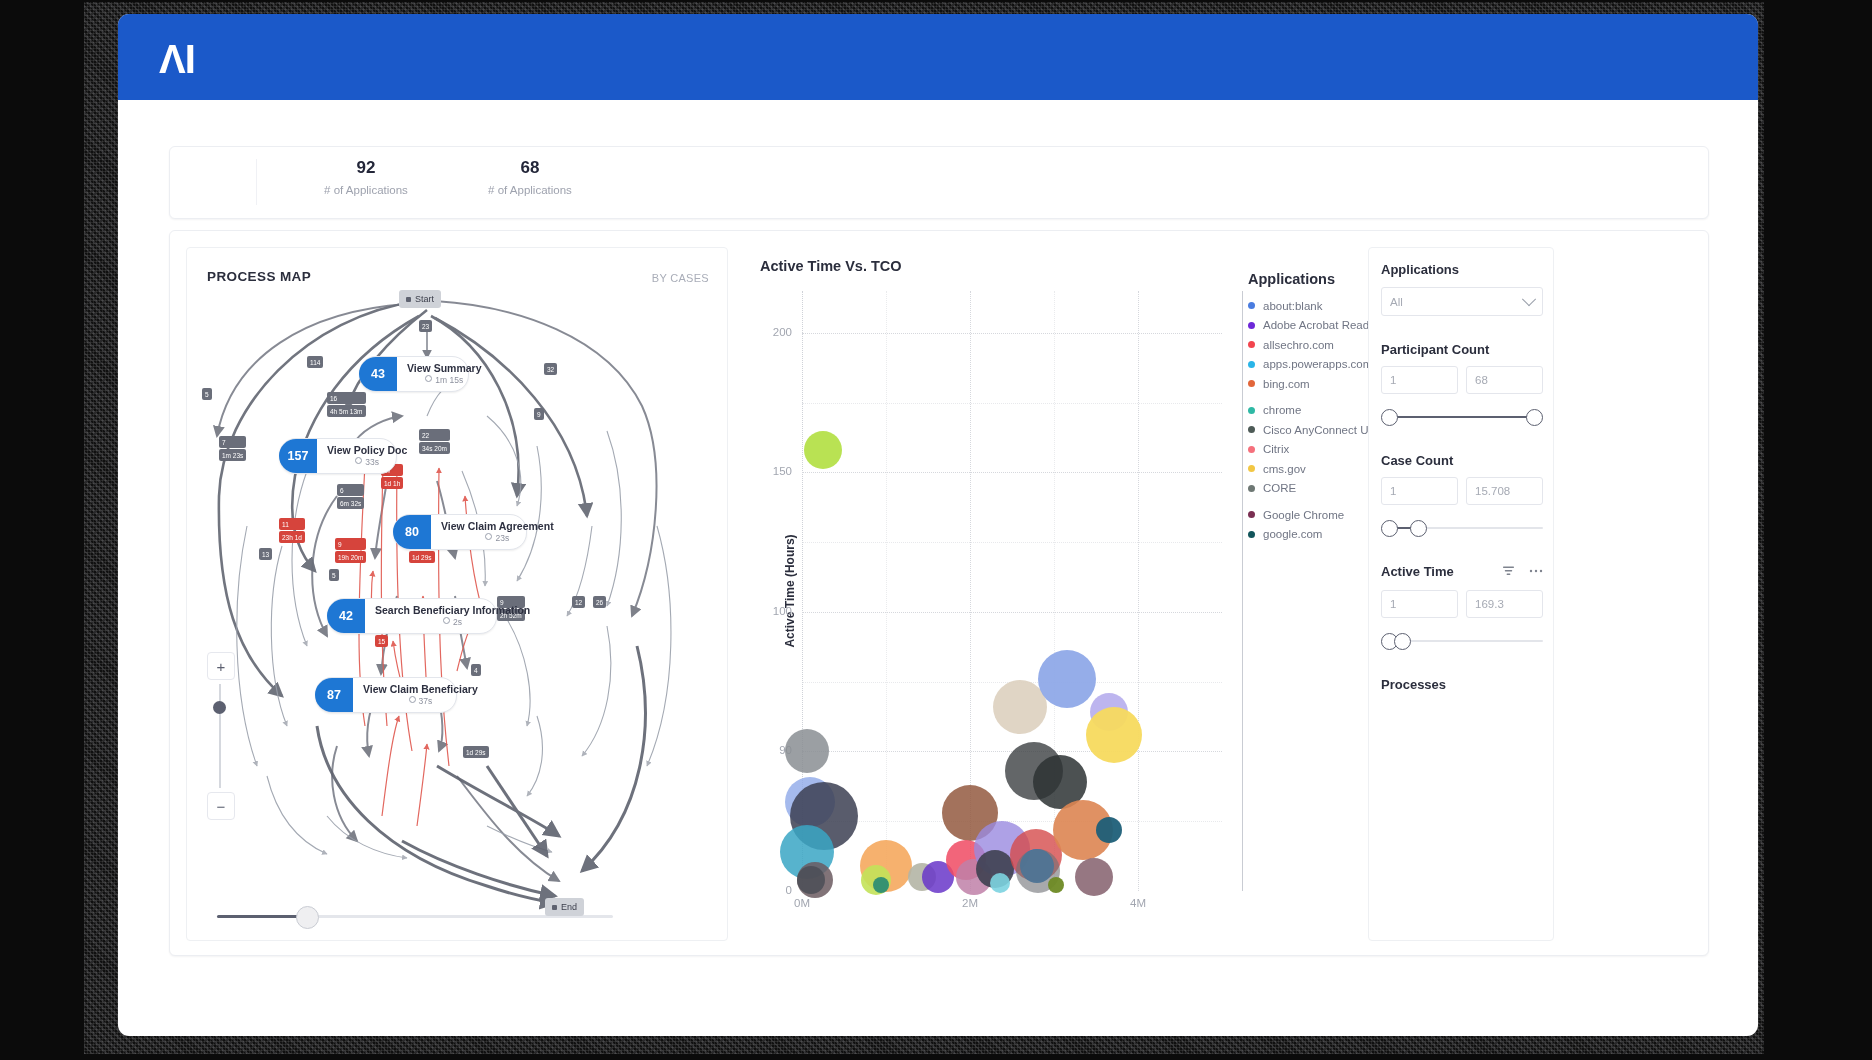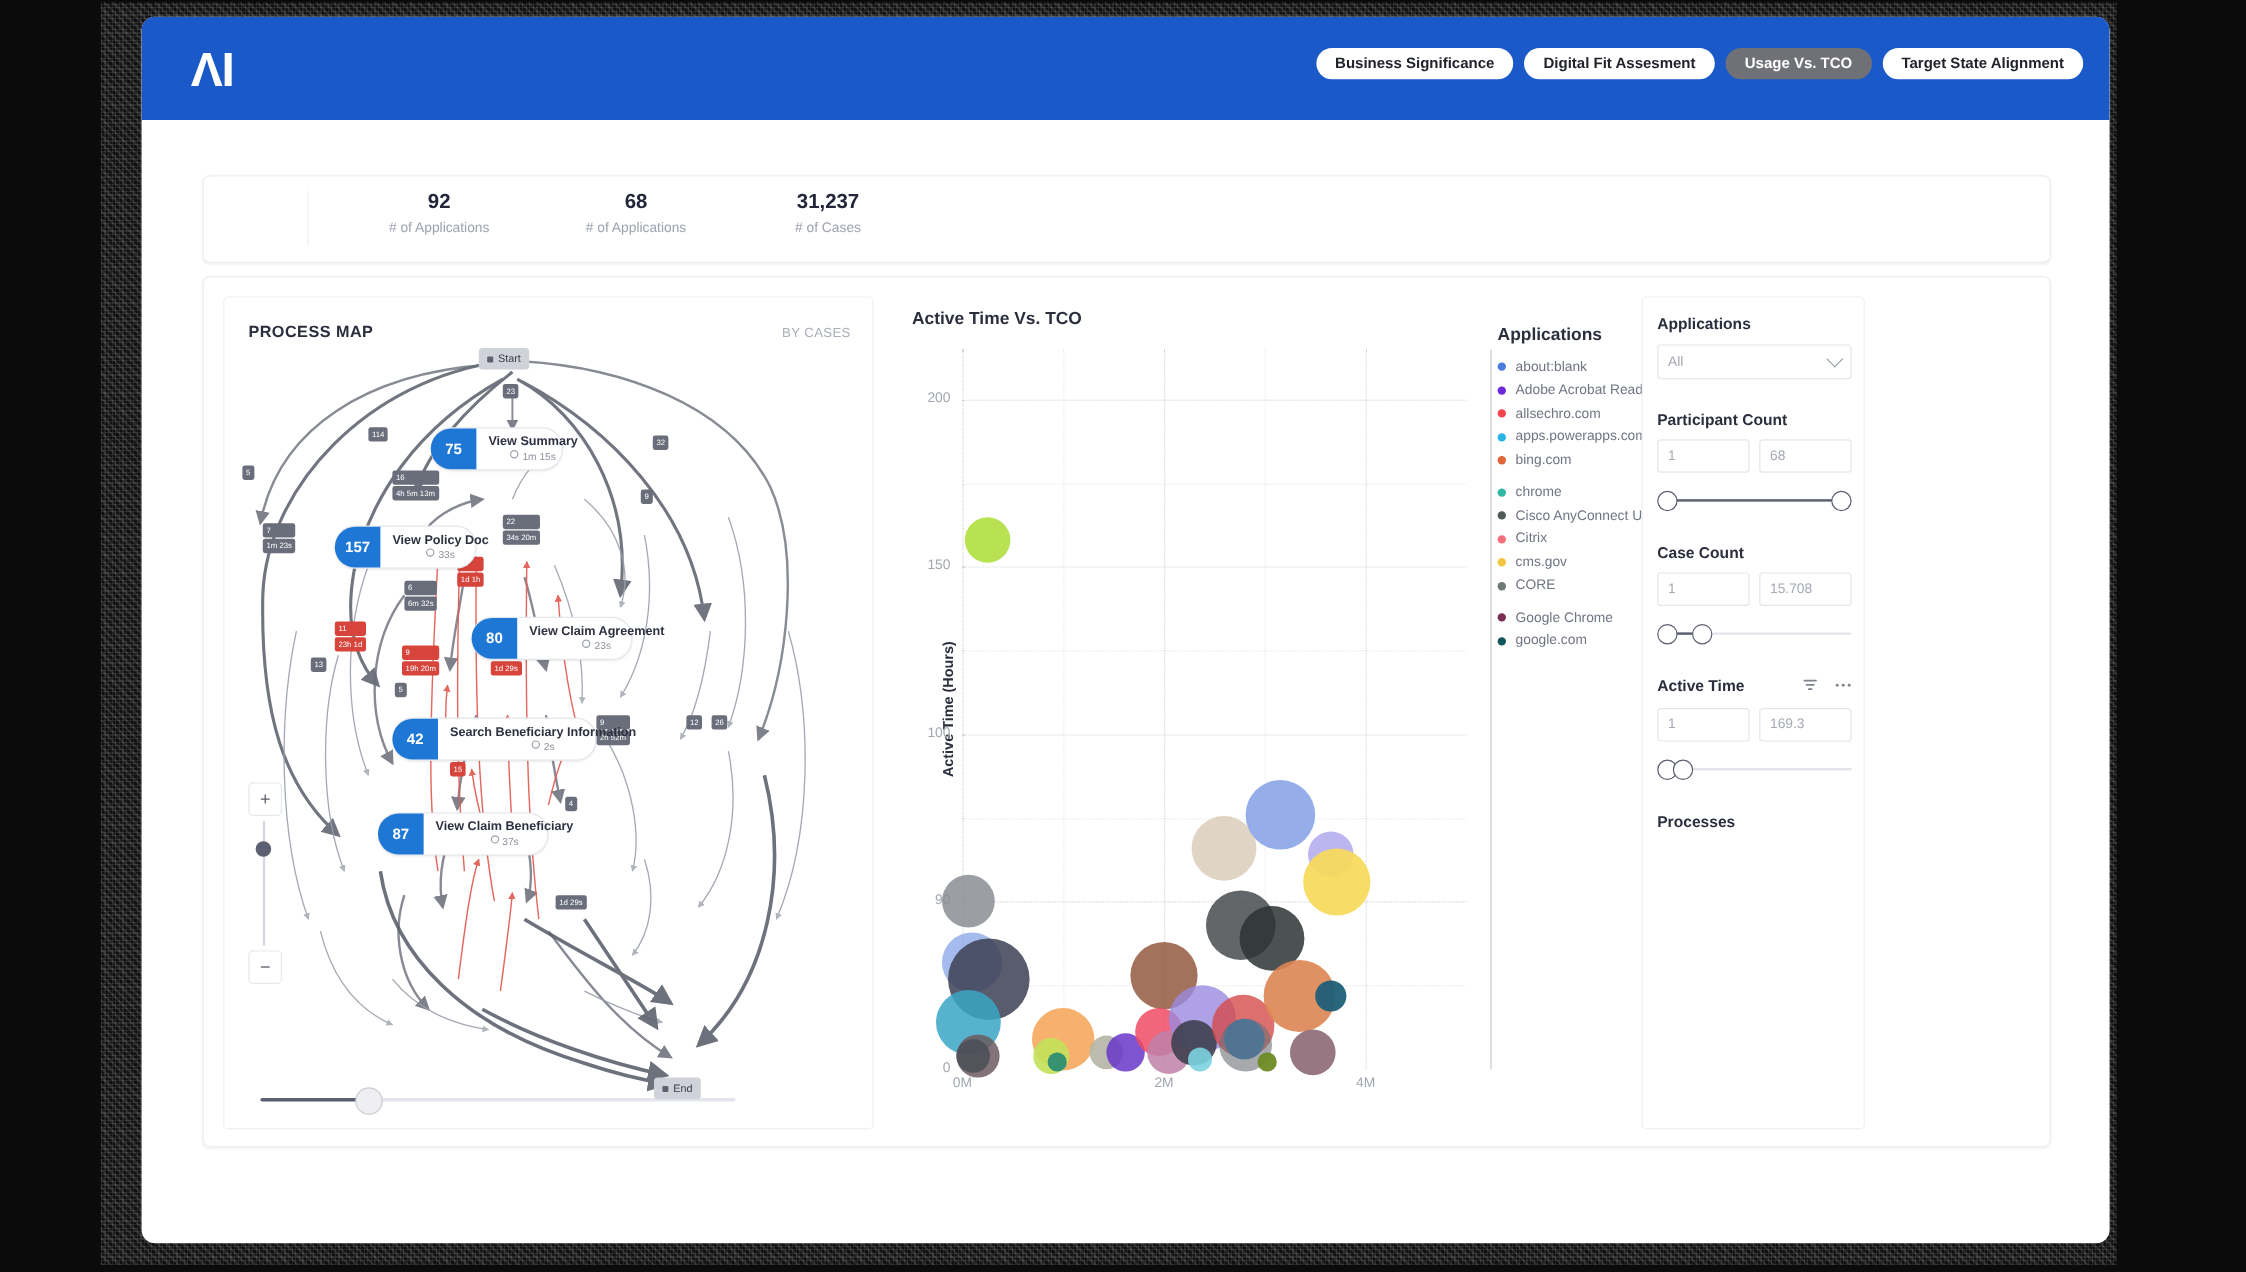--- a/index.html
+++ b/index.html
@@ -166,41 +166,31 @@
 </head>
 <body>
 
 <div id="desktop">
   <div id="noise"></div>
 
   <div id="browser">
 
     <div class="appbar">
       <div class="logo">ΛI</div>
-      <div class="navwrap">
-        <button class="navbtn">Business Significance</button>
-        <button class="navbtn">Digital Fit Assesment</button>
-        <button class="navbtn active">Usage Vs. TCO</button>
-        <button class="navbtn">Target State Alignment</button>
-      </div>
     </div>
 
     <div class="kpi-card">
       <div class="kpi-sep" style="left:86px"></div>
       <div class="kpi" style="left:86px">
         <div class="v">92</div>
         <div class="l"># of Applications</div>
       </div>
       <div class="kpi" style="left:250px">
         <div class="v">68</div>
         <div class="l"># of Applications</div>
-      </div>
-      <div class="kpi" style="left:410px">
-        <div class="v">31,237</div>
-        <div class="l"># of Cases</div>
       </div>
     </div>
 
     <div class="content-card">
 
       <div class="pm-panel">
         <div class="pm-title">PROCESS MAP</div>
         <div class="pm-bycases">BY CASES</div>
 
         <div class="pm-canvas">
@@ -281,21 +271,21 @@
           <div class="term" style="left:212px;top:-6px">
             <i></i>
             <span>Start</span>
           </div>
           <div class="term" style="left:358px;top:602px">
             <i></i>
             <span>End</span>
           </div>
 
           <div class="node" style="left:172px;top:60px;width:108px">
-            <div class="badge">75</div>
+            <div class="badge">43</div>
             <div class="ntxt">
               <div class="nname">View Summary</div>
               <div class="ntime"><span class="dot"></span><span>1m 15s</span></div>
             </div>
           </div>
 
           <div class="node" style="left:92px;top:142px;width:116px">
             <div class="badge">157</div>
             <div class="ntxt">
               <div class="nname">View Policy Doc</div>

